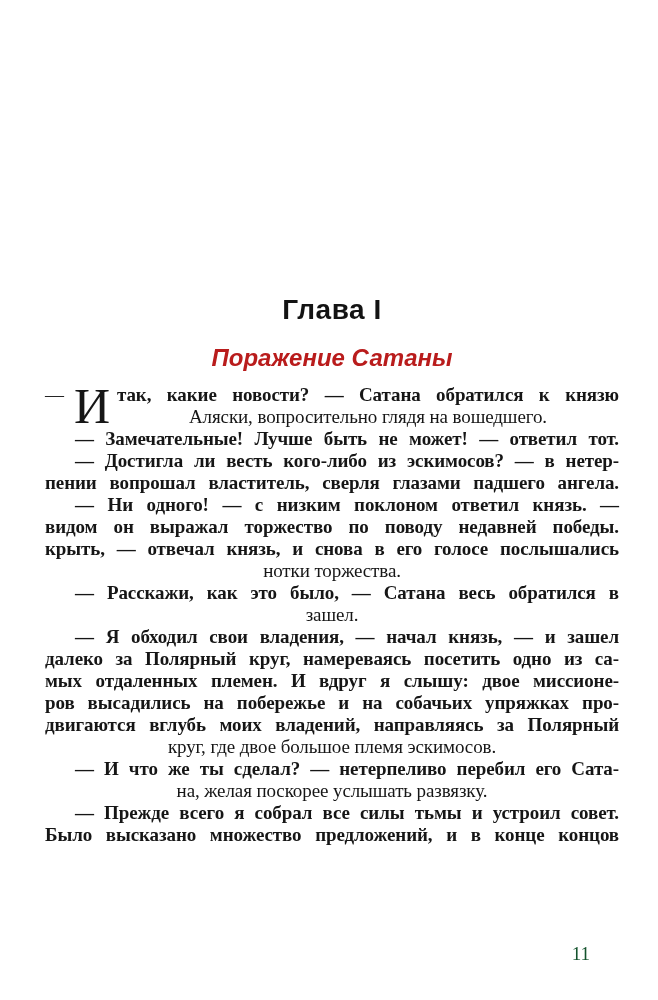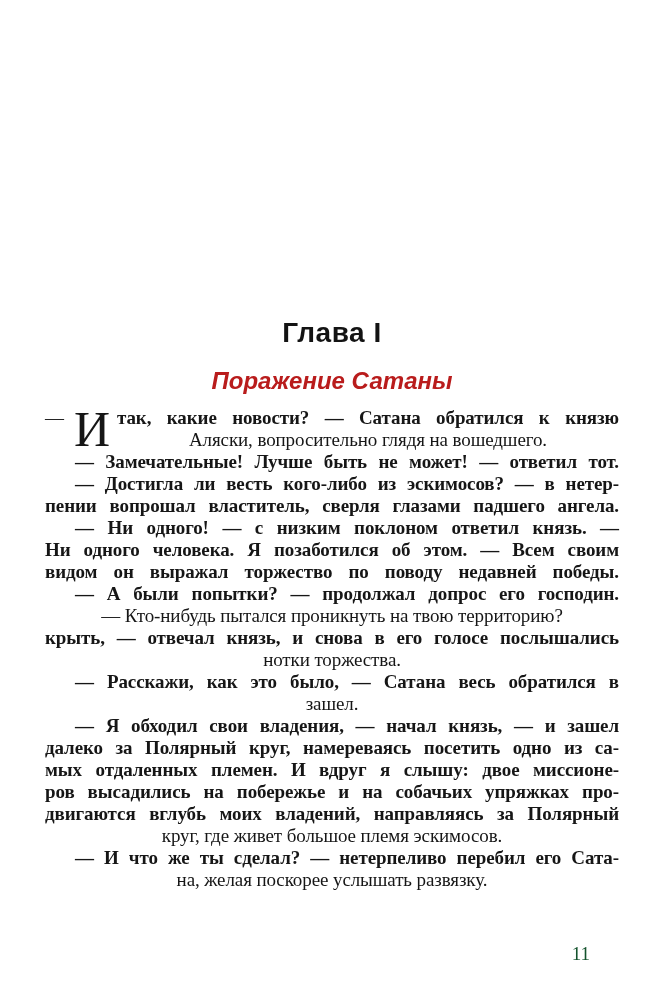--- a/index.html
+++ b/index.html
@@ -6,21 +6,21 @@
   .page {
     width: 658px;
     height: 1000px;
     background: #ffffff;
     position: relative;
     margin: 0 auto;
     overflow: hidden;
     font-family: "Liberation Serif", serif;
     color: #161616;
   }
-  .content { padding: 296px 39px 0 45px; margin-top: 23px; }
+  .content { padding: 296px 39px 0 45px; }
   .chapter-title {
     margin: 0;
     font-family: "Liberation Sans", sans-serif;
     font-weight: 700;
     font-size: 28px;
     line-height: 1;
     text-align: center;
     letter-spacing: 0.5px;
     color: #131313;
   }
@@ -90,43 +90,42 @@
         </div>
         <div class="para">
           <div class="line j indent">— Замечательные! Лучше быть не может! — ответил тот.</div>
         </div>
         <div class="para">
           <div class="line j indent">— Достигла ли весть кого-либо из эскимосов? — в нетер-</div>
           <div class="line j">пении вопрошал властитель, сверля глазами падшего ангела.</div>
         </div>
         <div class="para">
           <div class="line j indent">— Ни одного! — с низким поклоном ответил князь. —</div>
-          <div class="line j">Ни одного человека. Я позаботился об этом. — Всем своим</div>
           <div class="line j">видом он выражал торжество по поводу недавней победы.</div>
-        </div>
-        <div class="para">
-          <div class="line j indent">— А были попытки? — продолжал допрос его господин.</div>
-          <div class="line">— Кто-нибудь пытался проникнуть на твою территорию?</div>
         </div>
         <div class="para">
           <div class="line j">крыть, — отвечал князь, и снова в его голосе послышались</div>
           <div class="line">нотки торжества.</div>
         </div>
         <div class="para">
           <div class="line j indent">— Расскажи, как это было, — Сатана весь обратился в</div>
           <div class="line">зашел.</div>
         </div>
         <div class="para">
           <div class="line j indent">— Я обходил свои владения, — начал князь, — и зашел</div>
           <div class="line j">далеко за Полярный круг, намереваясь посетить одно из са-</div>
           <div class="line j">мых отдаленных племен. И вдруг я слышу: двое миссионе-</div>
           <div class="line j">ров высадились на побережье и на собачьих упряжках про-</div>
           <div class="line j">двигаются вглубь моих владений, направляясь за Полярный</div>
-          <div class="line">круг, где живет большое племя эскимосов.</div>
+          <div class="line">круг, где двое большое племя эскимосов.</div>
         </div>
         <div class="para">
           <div class="line j indent">— И что же ты сделал? — нетерпеливо перебил его Сата-</div>
           <div class="line">на, желая поскорее услышать развязку.</div>
+        </div>
+        <div class="para">
+          <div class="line j indent">— Прежде всего я собрал все силы тьмы и устроил совет.</div>
+          <div class="line j">Было высказано множество предложений, и в конце концов</div>
         </div>
       </div>
   </div>
   <div class="page-number">11</div>
 </div>
 
 </body></html>

